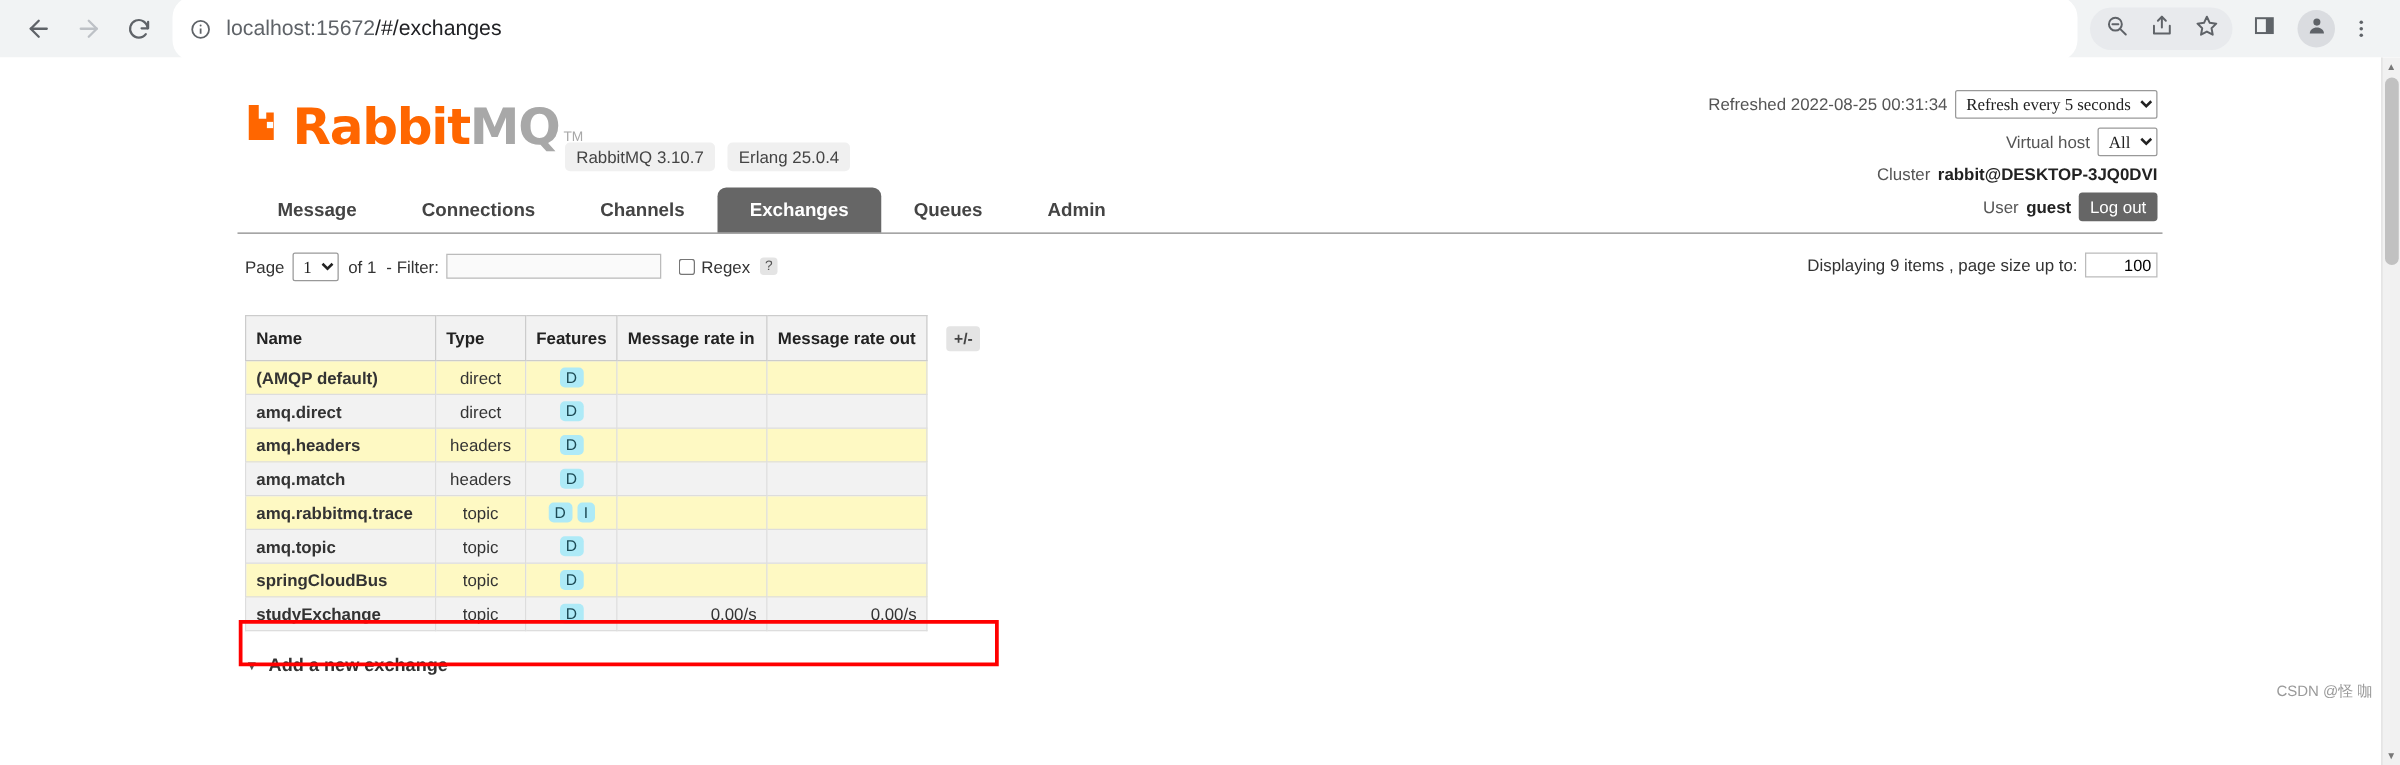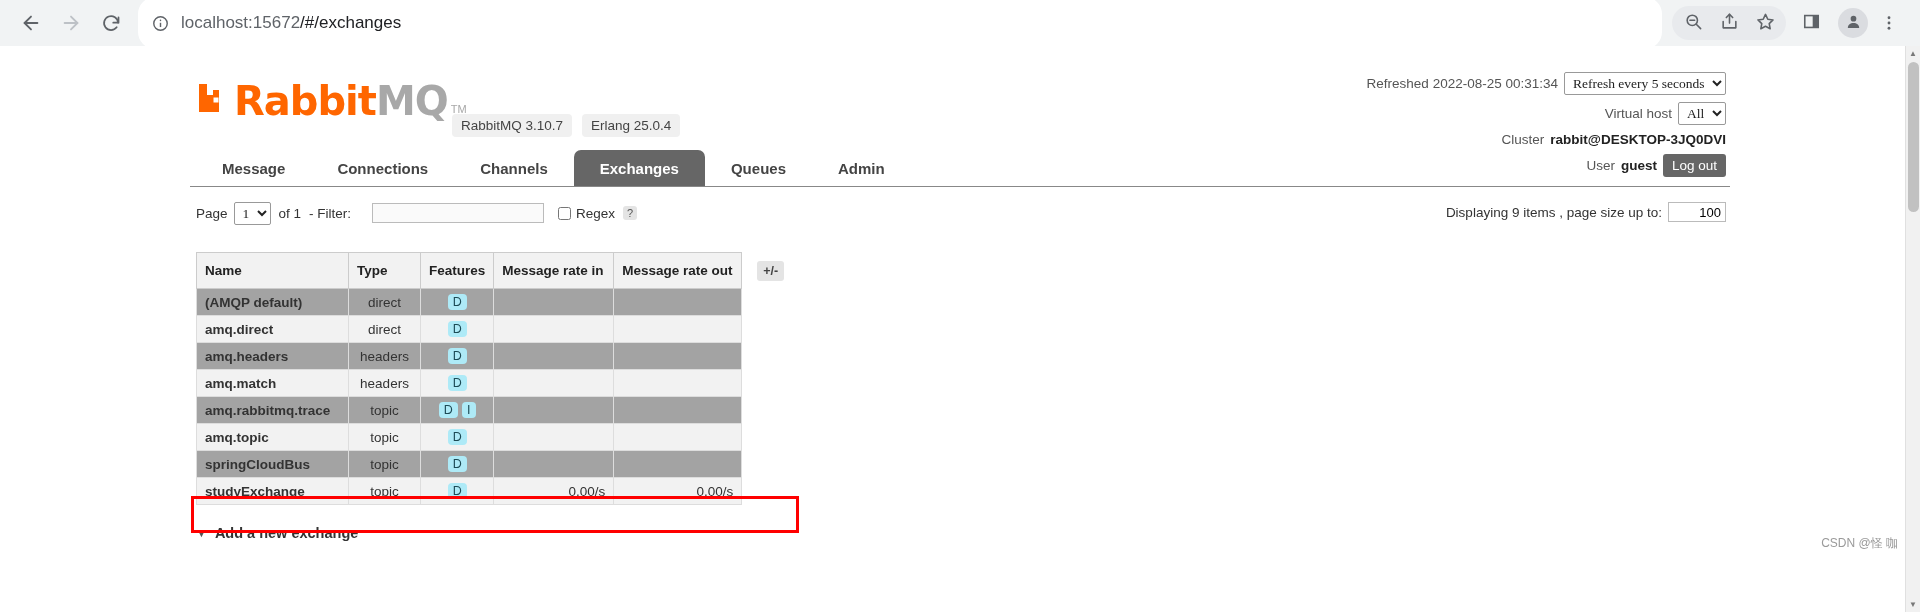--- a/index.html
+++ b/index.html
@@ -127,21 +127,21 @@
   .tab.active{ background:#666; color:#fff; }
 
   
   .filterbar{
     margin-top:13px; padding-left:6px;
     display:flex; align-items:center; font-size:13.5px; color:#333;
     position:relative; height:26px;
   }
   .filterbar .sel-page{ margin:0 6px; }
   .of-text{ margin:0 8px 0 2px; }
-  .filter-label{ margin-right:21px; }
+  .filter-label{ margin-right:6px; }
   input.filter-input{
     width:172px; height:20px; border:1px solid #bbb;
     background:#fafafa; font-family:"Liberation Sans",sans-serif;
     font-size:13px; padding:0 4px;
   }
   .regex-wrap{ display:flex; align-items:center; margin-left:14px; gap:5px; }
   input.cb{ width:13px; height:13px; margin:0; }
   .help-q{
     background:#e4e4e4; color:#555; font-size:11px;
     border-radius:3px; padding:1px 4px; margin-left:3px; cursor:pointer;
@@ -163,21 +163,21 @@
     font-size:13.5px;
     table-layout:fixed;
   }
   table.ex th{
     background:#f2f2f2; border:1px solid #ccc;
     font-weight:bold; color:#222; text-align:left;
     padding:8px 8px; white-space:nowrap;
   }
   table.ex td{
     border:1px solid #ddd; padding:5px 8px;
-    color:#333; background:#a3a3a3;
+    color:#333; background:#fef9c3;
   }
   table.ex tr:nth-child(even) td{ background:#f2f2f2; }
   td.c-name{ font-weight:bold; color:#111; }
   td.c-type{ text-align:center; color:#555; }
   td.c-feat{ text-align:center; }
   td.c-rate{ text-align:right; color:#333; }
   .col-name{ width:152px; }
   .col-type{ width:72px; }
   .col-feat{ width:70px; }
   .col-in{ width:120px; }
@@ -217,21 +217,21 @@
     height:15px; display:flex; align-items:center; justify-content:center;
     color:#787878; font-size:8px;
   }
   .sb-thumb{
     position:absolute; top:16px; left:2px; width:11px; height:150px;
     background:#c1c1c1; border-radius:6px;
   }
   .sb-bottom{ position:absolute; bottom:0; left:0; right:0; }
 
   .watermark{
-    position:absolute; right:22px; bottom:16px;
+    position:absolute; right:22px; bottom:6px;
     font-size:12px; color:#9a9a9a;
   }
 </style>
 </head>
 <body>
 
 <div class="browser-bar">
   <div class="nav-btn">
     <span>
       <svg width="22" height="22" viewBox="0 0 24 24" fill="none" stroke="currentColor" stroke-width="2" stroke-linecap="round" stroke-linejoin="round">

